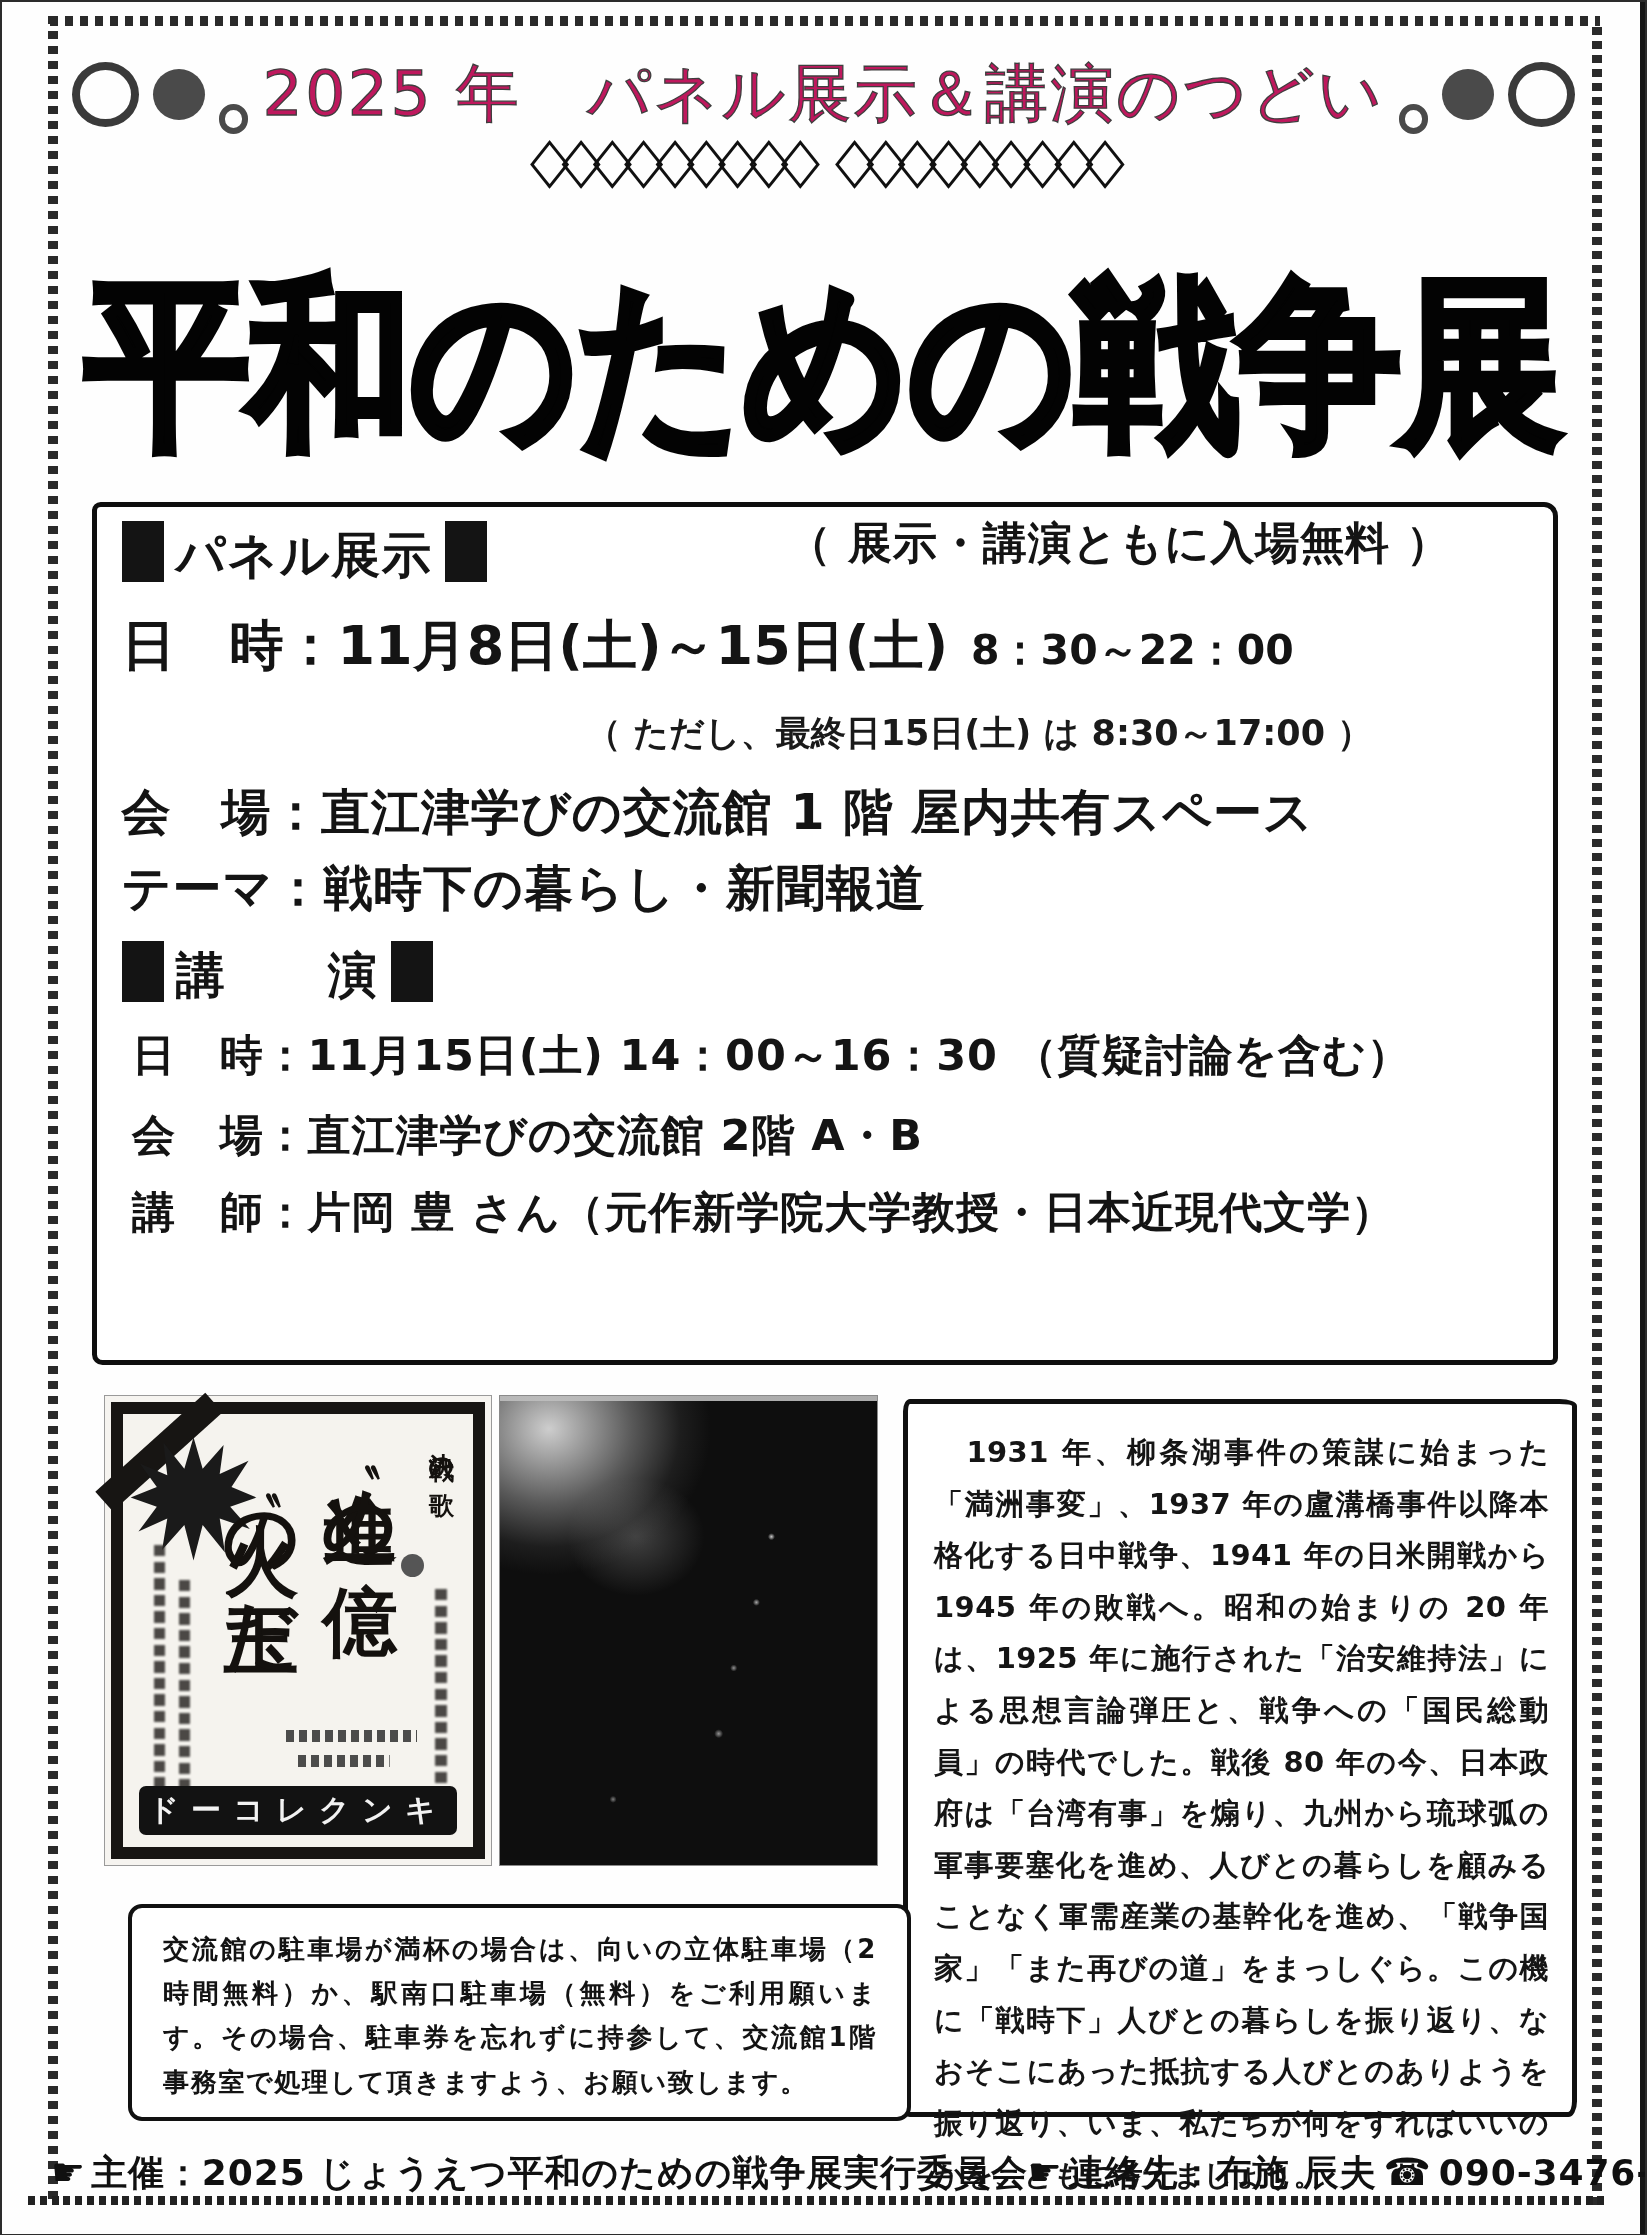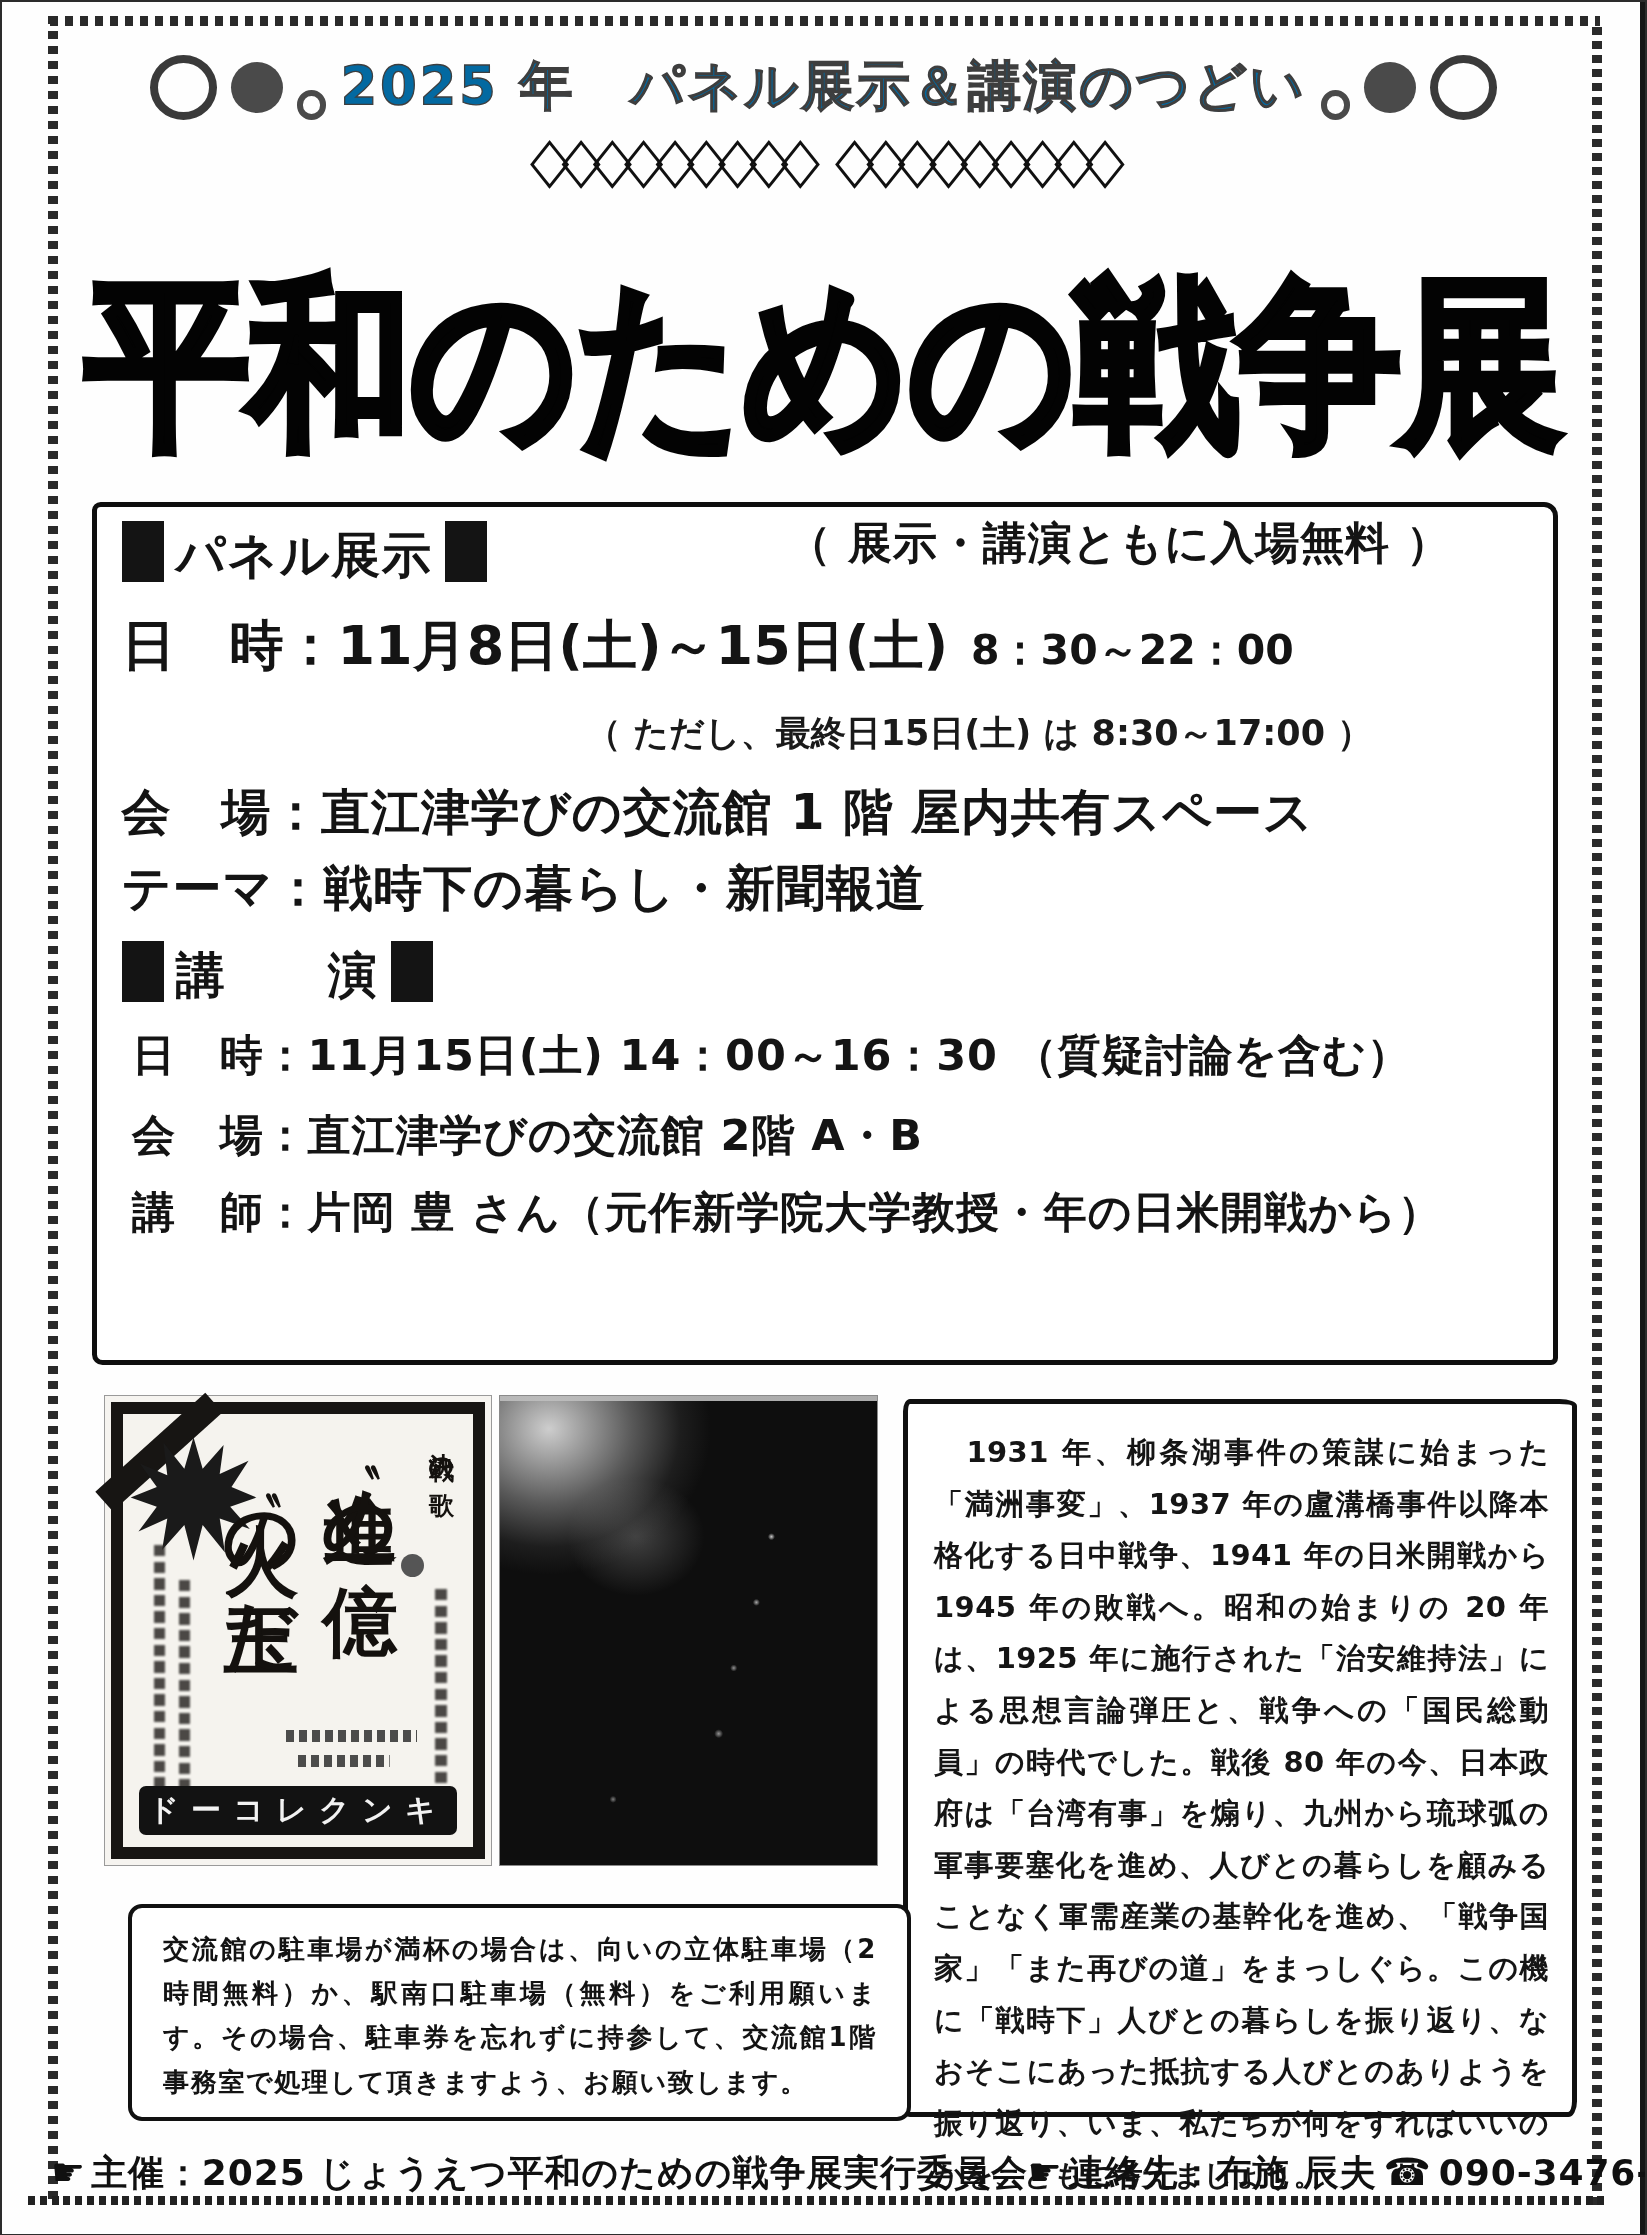--- a/index.html
+++ b/index.html
@@ -14,21 +14,21 @@
     background:repeating-linear-gradient(90deg,#2a2a2a 0 7.9px,transparent 7.9px 15px);}
   .dot-left{position:absolute;left:46px;top:14px;width:9.6px;height:2189px;
     background:repeating-linear-gradient(180deg,#2a2a2a 0 7.9px,transparent 7.9px 15px);}
   .dot-right{position:absolute;left:1590px;top:24.5px;width:9.6px;height:2178px;
     background:repeating-linear-gradient(180deg,#2a2a2a 0 7.9px,transparent 7.9px 14px);}
   .dot-bottom{position:absolute;left:26px;top:2194px;width:1577px;height:8.7px;
     background:repeating-linear-gradient(90deg,#222 0 7px,transparent 7px 11.8px);}
 
   
   .hdr1{position:absolute;top:49px;left:0;width:100%;display:flex;justify-content:center;align-items:center;gap:14px;}
-  .hdr1-text{font-size:53px;font-weight:700;color:#0369a1;-webkit-text-stroke:1.3px #3e3e3e;letter-spacing:2.6px;white-space:nowrap;}
+  .hdr1-text{font-size:63px;font-weight:400;color:#be185d;-webkit-text-stroke:1.3px #3e3e3e;letter-spacing:2.6px;white-space:nowrap;}
   .ring-lg{width:51px;height:49px;border:8.7px solid #3a3a3a;border-radius:50%;}
   .dot-fill{width:52px;height:51px;background:#4a4a4a;border-radius:50%;}
   .ring-sm{width:17.5px;height:17.5px;border:6.1px solid #4a4a4a;border-radius:50%;align-self:flex-end;margin-bottom:3.5px;}
 
   
   .hdr2{position:absolute;top:128px;left:0;width:100%;display:flex;justify-content:center;align-items:center;gap:23px;}
   .diamonds{font-size:51px;color:#101010;letter-spacing:-7.9px;transform:scaleY(1.25);white-space:nowrap;}
   .hdr2-title{font-size:101px;font-weight:900;color:#0c0c0c;-webkit-text-stroke:3.5px #0c0c0c;letter-spacing:7px;white-space:nowrap;line-height:1;}
 
   
@@ -155,21 +155,21 @@
     <div class="irow" style="top:434px;">
       <span class="box-bullet" style="margin-left:0;"></span><span class="sec-head">講　　演</span><span class="box-bullet"></span>
     </div>
     <div class="irow" style="top:520px;left:35px;">
       <span class="line-md">日　時：</span><span class="line-md">11月15日(土) 14：00～16：30 （質疑討論を含む）</span>
     </div>
     <div class="irow" style="top:600px;left:35px;">
       <span class="line-md">会　場：</span><span class="line-md">直江津学びの交流館 2階 A・B</span>
     </div>
     <div class="irow" style="top:677px;left:35px;">
-      <span class="line-md">講　師：</span><span class="line-md">片岡 豊 さん（元作新学院大学教授・年の日米開戦から）</span>
+      <span class="line-md">講　師：</span><span class="line-md">片岡 豊 さん（元作新学院大学教授・日本近現代文学）</span>
     </div>
   </div>
 
   <div class="poster">
     <div class="poster-frame">
       <div class="corner-cut"></div>
       <svg class="splash" viewBox="0 0 100 100">
         <polygon fill="#1a1a1a" points="50,4 57,28 73,10 70,32 92,22 79,42 98,50 78,57 93,74 70,66 74,92 57,71 50,98 43,71 26,90 30,66 8,76 22,57 2,50 22,42 9,24 30,33 27,8 43,28"></polygon>
       </svg>
       <div class="v-col song-col">決戦の歌</div>

